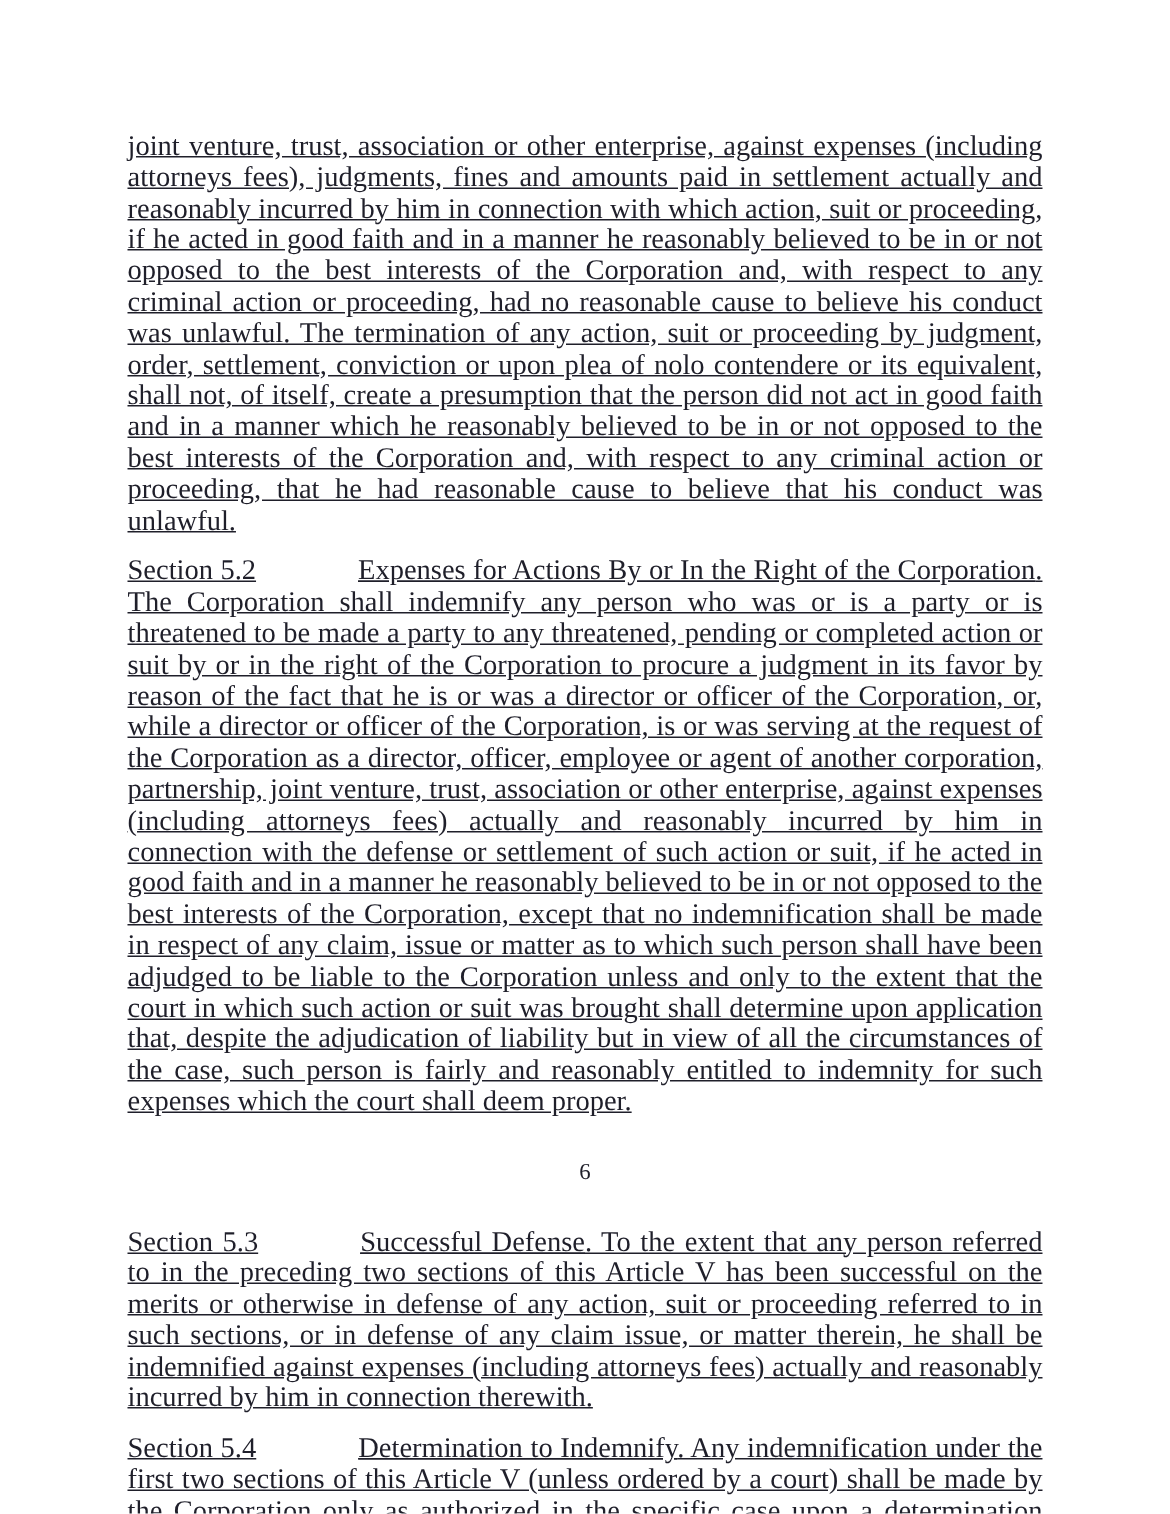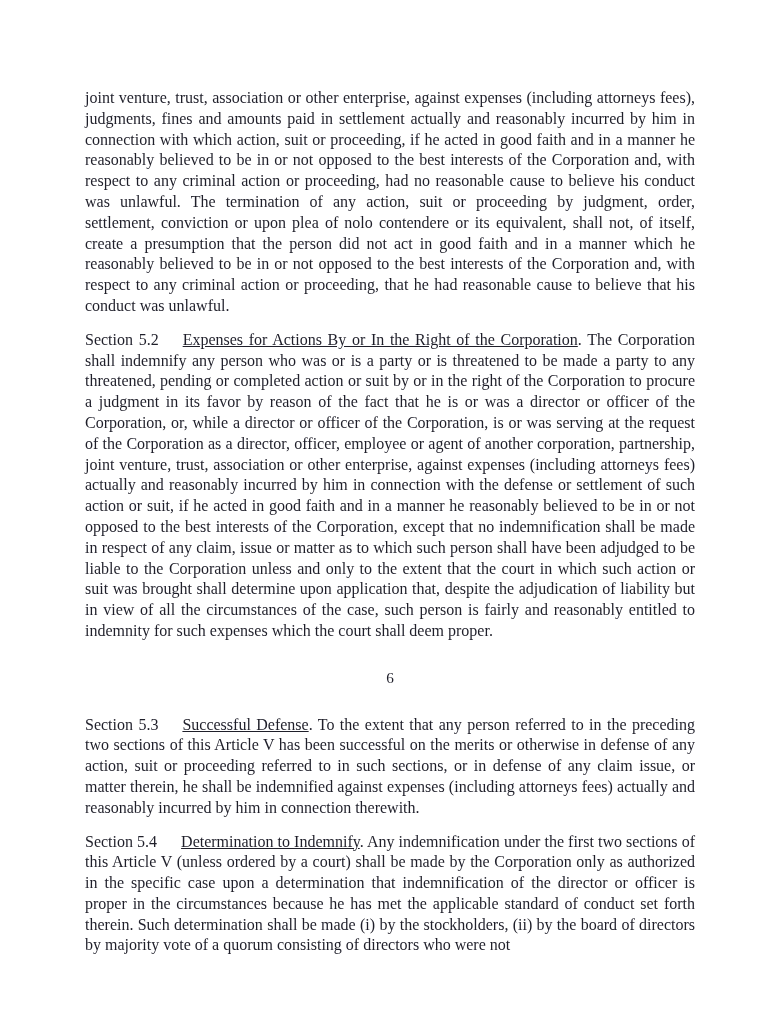--- a/index.html
+++ b/index.html
@@ -16,33 +16,35 @@
     box-sizing: border-box;
     width: 780px;
     height: 1009px;
     padding: 88px 85px 0 85px;
     background: #ffffff;
     font-family: "Liberation Serif", "DejaVu Serif", serif;
     color: #1f1f2a;
   }
   .para {
     margin: 0 0 13px 0;
-    font-size: 16px;
+    font-size: 19px;
     line-height: 20.8px;
     text-align: justify;
+    text-decoration: underline;
   }
   .sec-label {
     white-space: nowrap;
   }
   .tab {
     display: inline-block;
     width: 24px;
   }
   .sec-title {
     text-decoration: underline;
+    margin-left: 44px;
   }
   .page-number {
     margin: 26px 0 26px 0;
     font-size: 15.2px;
     line-height: 20.8px;
     text-align: center;
   }
 </style>
 </head>
 <body>

